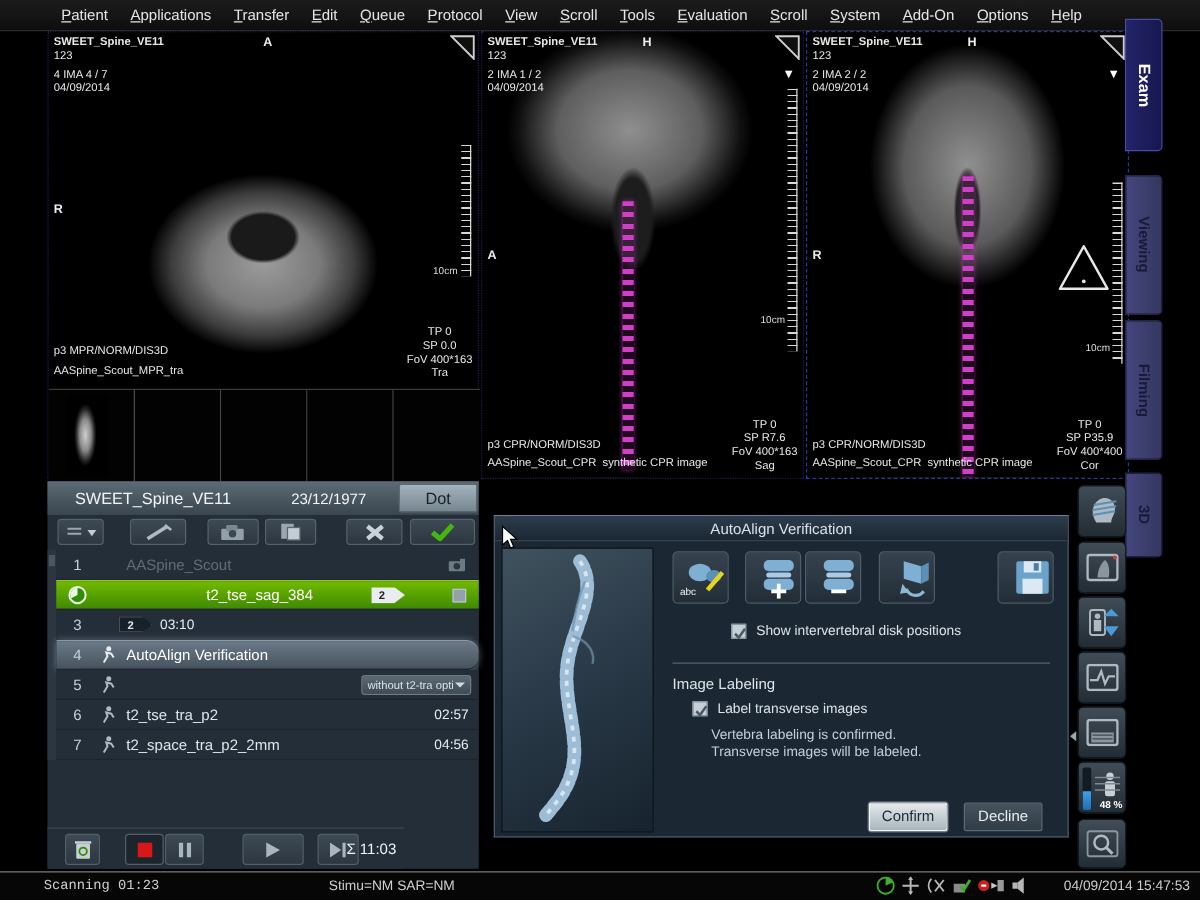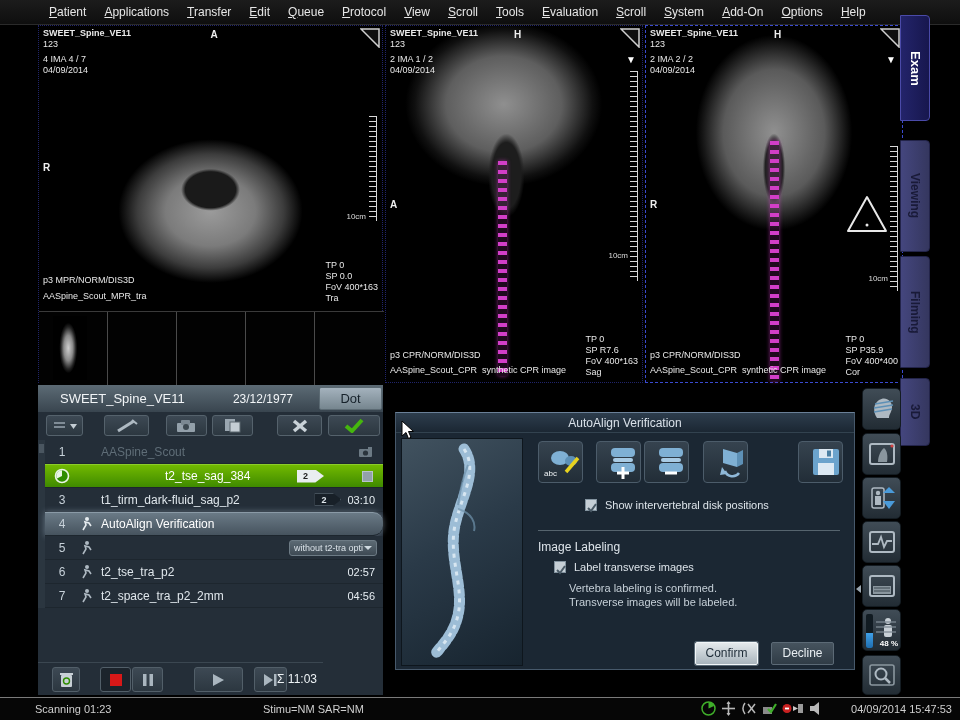--- a/index.html
+++ b/index.html
@@ -11,21 +11,21 @@
   .menubar { position:absolute; left:0; top:0; width:960px; height:25px;
     background:linear-gradient(#1c1c1c,#0e0e0e); display:flex; align-items:center;
     padding-left:40px; border-bottom:1px solid #2a2a2a; }
   .menu-item { color:#e6e6e6; font-size:12px; padding:0 9px; cursor:default; white-space:nowrap; }
   .menu-item::first-letter { text-decoration:underline; }
 
   
   #viewport { position:absolute; left:38px; top:25px; width:865px; height:358px; background:#000; }
   .vpanel { position:absolute; top:0; height:358px; background:#000; border:1px dotted #20246a; }
   .overlay { position:absolute; color:#e8e8e8; font-size:9px; line-height:11px; z-index:5; }
-  .o-right { text-align:left; }
+  .o-right { text-align:center; }
   .corner-tri { position:absolute; top:2px; right:2px; z-index:6; }
   .dn-arrow { position:absolute; right:6px; top:28px; color:#fff; font-size:10px; z-index:6; }
   .ruler { position:absolute; width:8px; z-index:4;
     background:repeating-linear-gradient(to bottom,#d8d8d8 0 1px,transparent 1px 5px); }
   .ruler:after { content:""; position:absolute; right:0; top:0; bottom:0; width:1px; background:#d8d8d8; }
   .scale-lbl { position:absolute; color:#ddd; font-size:8px; z-index:5; }
   .orient { position:absolute; color:#eee; font-size:10px; font-weight:bold; z-index:5; }
 
   .mri { position:absolute; inset:0; }
   #mri1 { background:
@@ -150,21 +150,21 @@
   #exp-bar { position:absolute; left:3px; top:4px; width:7px; height:34px; background:#111b22;
     border-radius:2px; overflow:hidden; }
   #exp-bar:after { content:""; position:absolute; left:0; bottom:0; width:100%; height:45%;
     background:linear-gradient(#3fa0e8,#1f6eb0); }
   #rt5-arrow { position:absolute; left:856px; top:585px; width:0; height:0;
     border-top:4px solid transparent; border-bottom:4px solid transparent; border-right:5px solid #9aa6b0; }
 
   
   #statusbar { position:absolute; left:0; top:697px; width:960px; height:23px; background:#060606;
     border-top:1px solid #7a7a7a; color:#cfcfcf; font-size:11px; }
-  #st-scan { position:absolute; left:35px; top:5px; }
+  #st-scan { position:absolute; left:35px; top:5px;font-family:Liberation Mono, monospace; }
   #st-stimu { position:absolute; left:263px; top:5px; }
   #st-dt { position:absolute; right:8px; top:5px; }
   #st-icons { position:absolute; right:138px; top:3px; display:flex; gap:5px; align-items:center; }
 
   #cursor { position:absolute; left:401px; top:420px; z-index:50; }
   .warn-tri { position:absolute; z-index:6; }
 </style>
 </head>
 <body>
 
@@ -374,21 +374,20 @@
         </span>
         <span class="sicon"></span>
         <span class="sname">t2_tse_sag_384</span>
         <span class="badge white">2</span>
         <span class="chk-sq"></span>
       </div>
 
       <div class="drow" id="row-2">
         <span class="num">3</span>
         <span class="sicon"></span>
-        <span class="sname">t1_tirm_dark-fluid_sag_p2</span>
         <span class="badge dark">2</span>
         <span class="stime">03:10</span>
       </div>
 
       <div class="drow" id="row-3">
         <span class="num">4</span>
         <svg class="sicon" width="14" height="16">
             <circle cx="8" cy="3" r="2" fill="#e6ecf0"></circle>
             <path d="M4,14 L7,9 L6,6 L10,7 L12,10" stroke="#e6ecf0" stroke-width="1.6" fill="none"></path>
           </svg>

